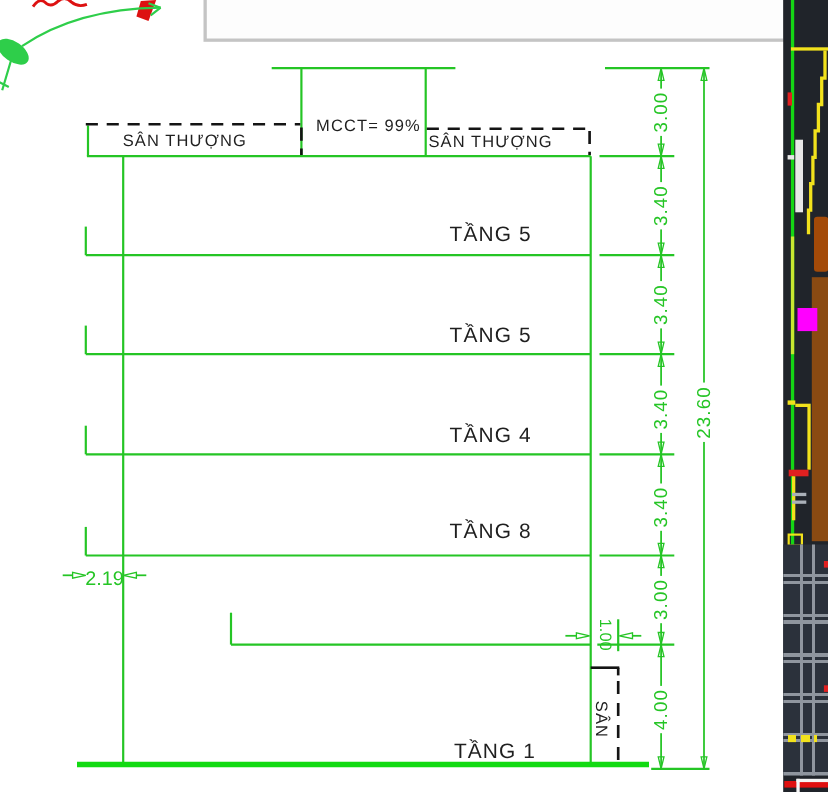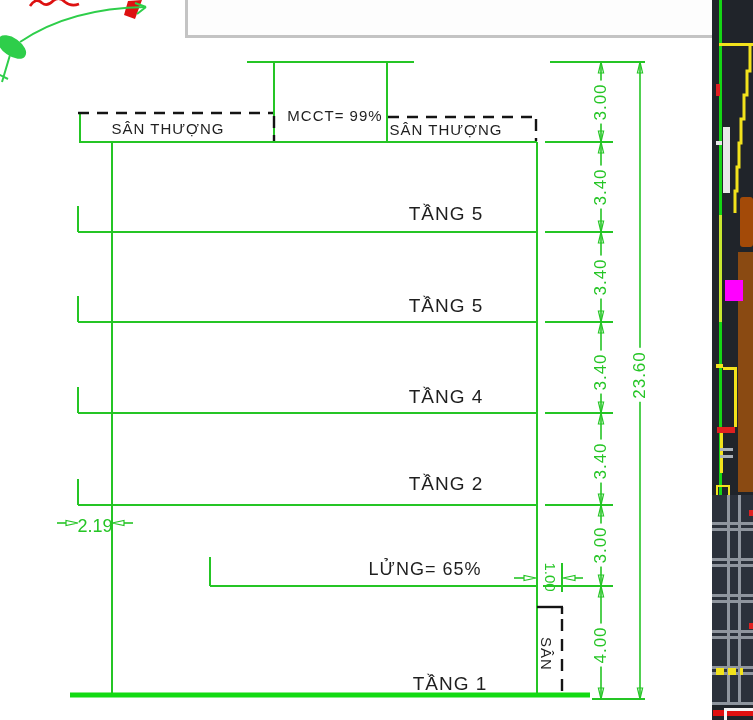--- a/index.html
+++ b/index.html
@@ -144,24 +144,23 @@
     
   </div>
 
   <div class="t lbl15" style="left:168px;top:128px;">SÂN THƯỢNG</div>
   <div class="t lbl15" style="left:335px;top:115px;">MCCT= 99%</div>
   <div class="t lbl15" style="left:446px;top:129px;">SÂN THƯỢNG</div>
 
   <div class="t lbl18" style="left:446px;top:214px;">TẦNG 5</div>
   <div class="t lbl18" style="left:446px;top:306px;">TẦNG 5</div>
   <div class="t lbl18" style="left:446px;top:397px;">TẦNG 4</div>
-  <div class="t lbl18" style="left:446px;top:484px;">TẦNG 2</div>
+  <div class="t lbl18" style="left:446px;top:484px;">TẦNG 8</div>
   <div class="t lbl18" style="left:450px;top:684px;">TẦNG 1</div>
 
-  <div class="t mez" style="left:425px;top:569px;">LỬNG= 65%</div>
   <div class="t lbl15 rot90" style="left:546px;top:654px;">SÂN</div>
 
   <div class="dimtxt" style="left:601px;top:102px;">3.00</div>
   <div class="dimtxt" style="left:601px;top:187px;">3.40</div>
   <div class="dimtxt" style="left:601px;top:277px;">3.40</div>
   <div class="dimtxt" style="left:601px;top:372px;">3.40</div>
   <div class="dimtxt" style="left:601px;top:461px;">3.40</div>
   <div class="dimtxt" style="left:601px;top:545px;">3.00</div>
   <div class="dimtxt" style="left:601px;top:645px;">4.00</div>
   <div class="dimtxt" style="left:640px;top:375px;">23.60</div>

